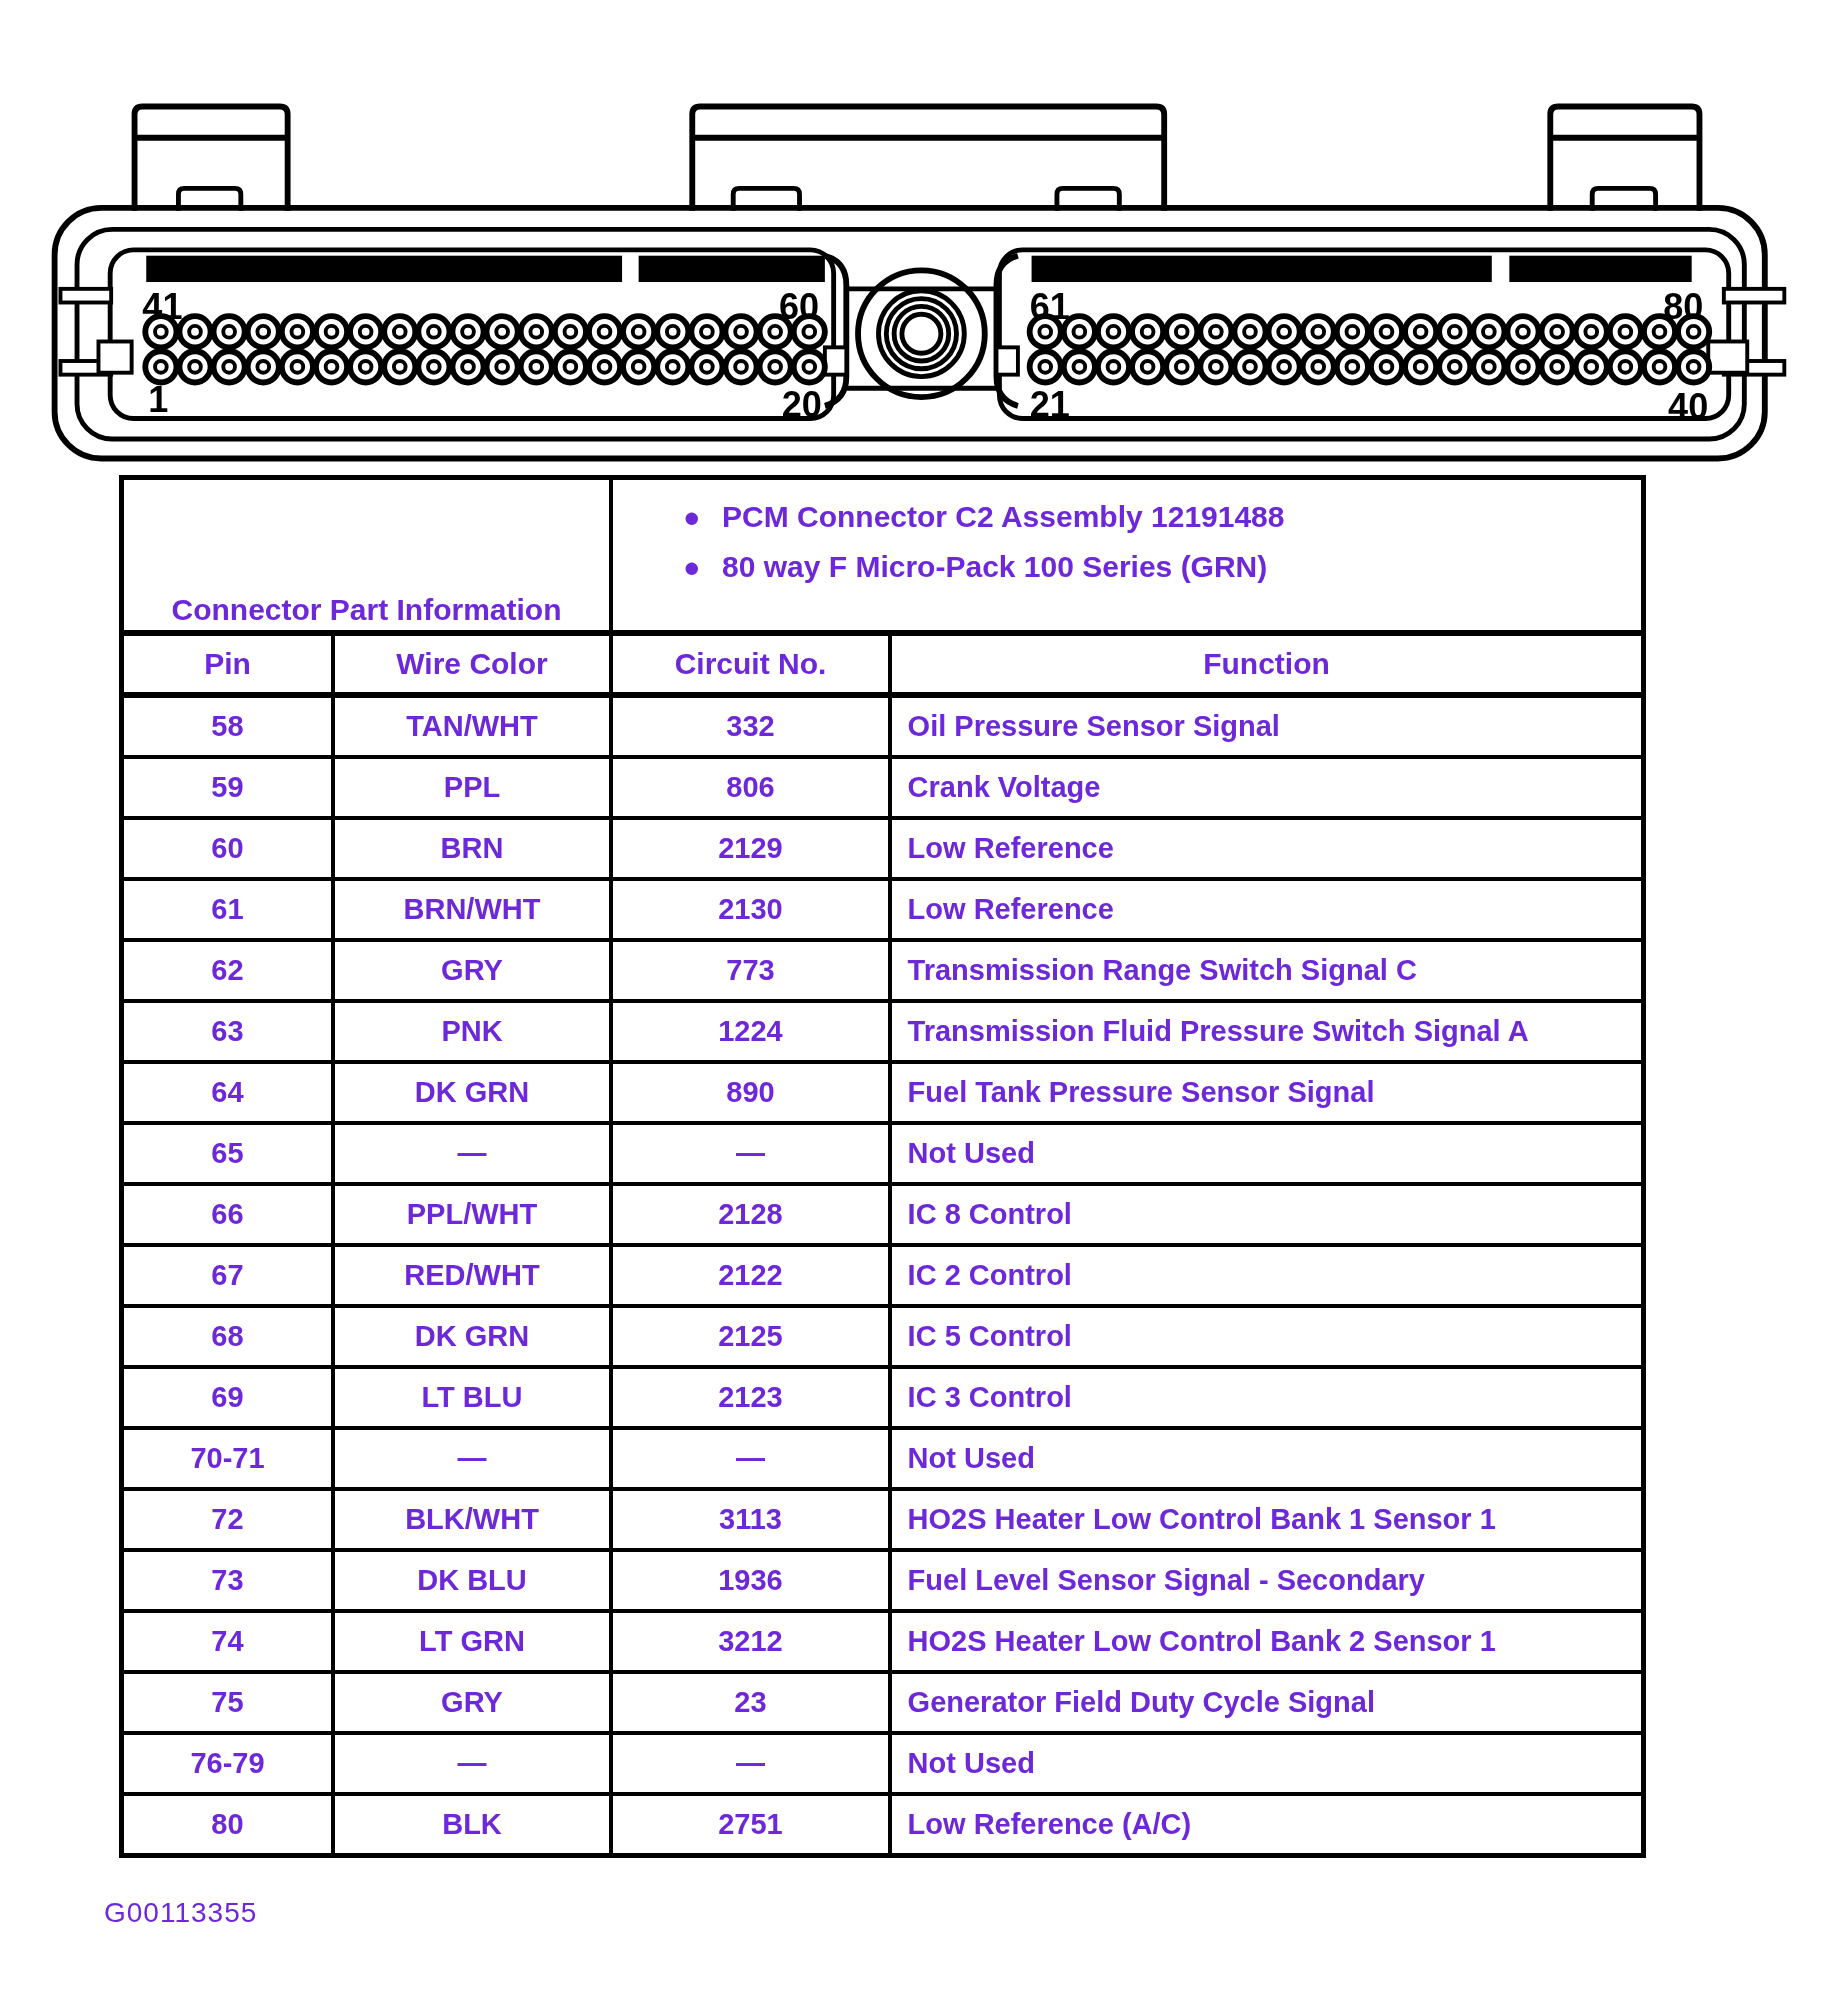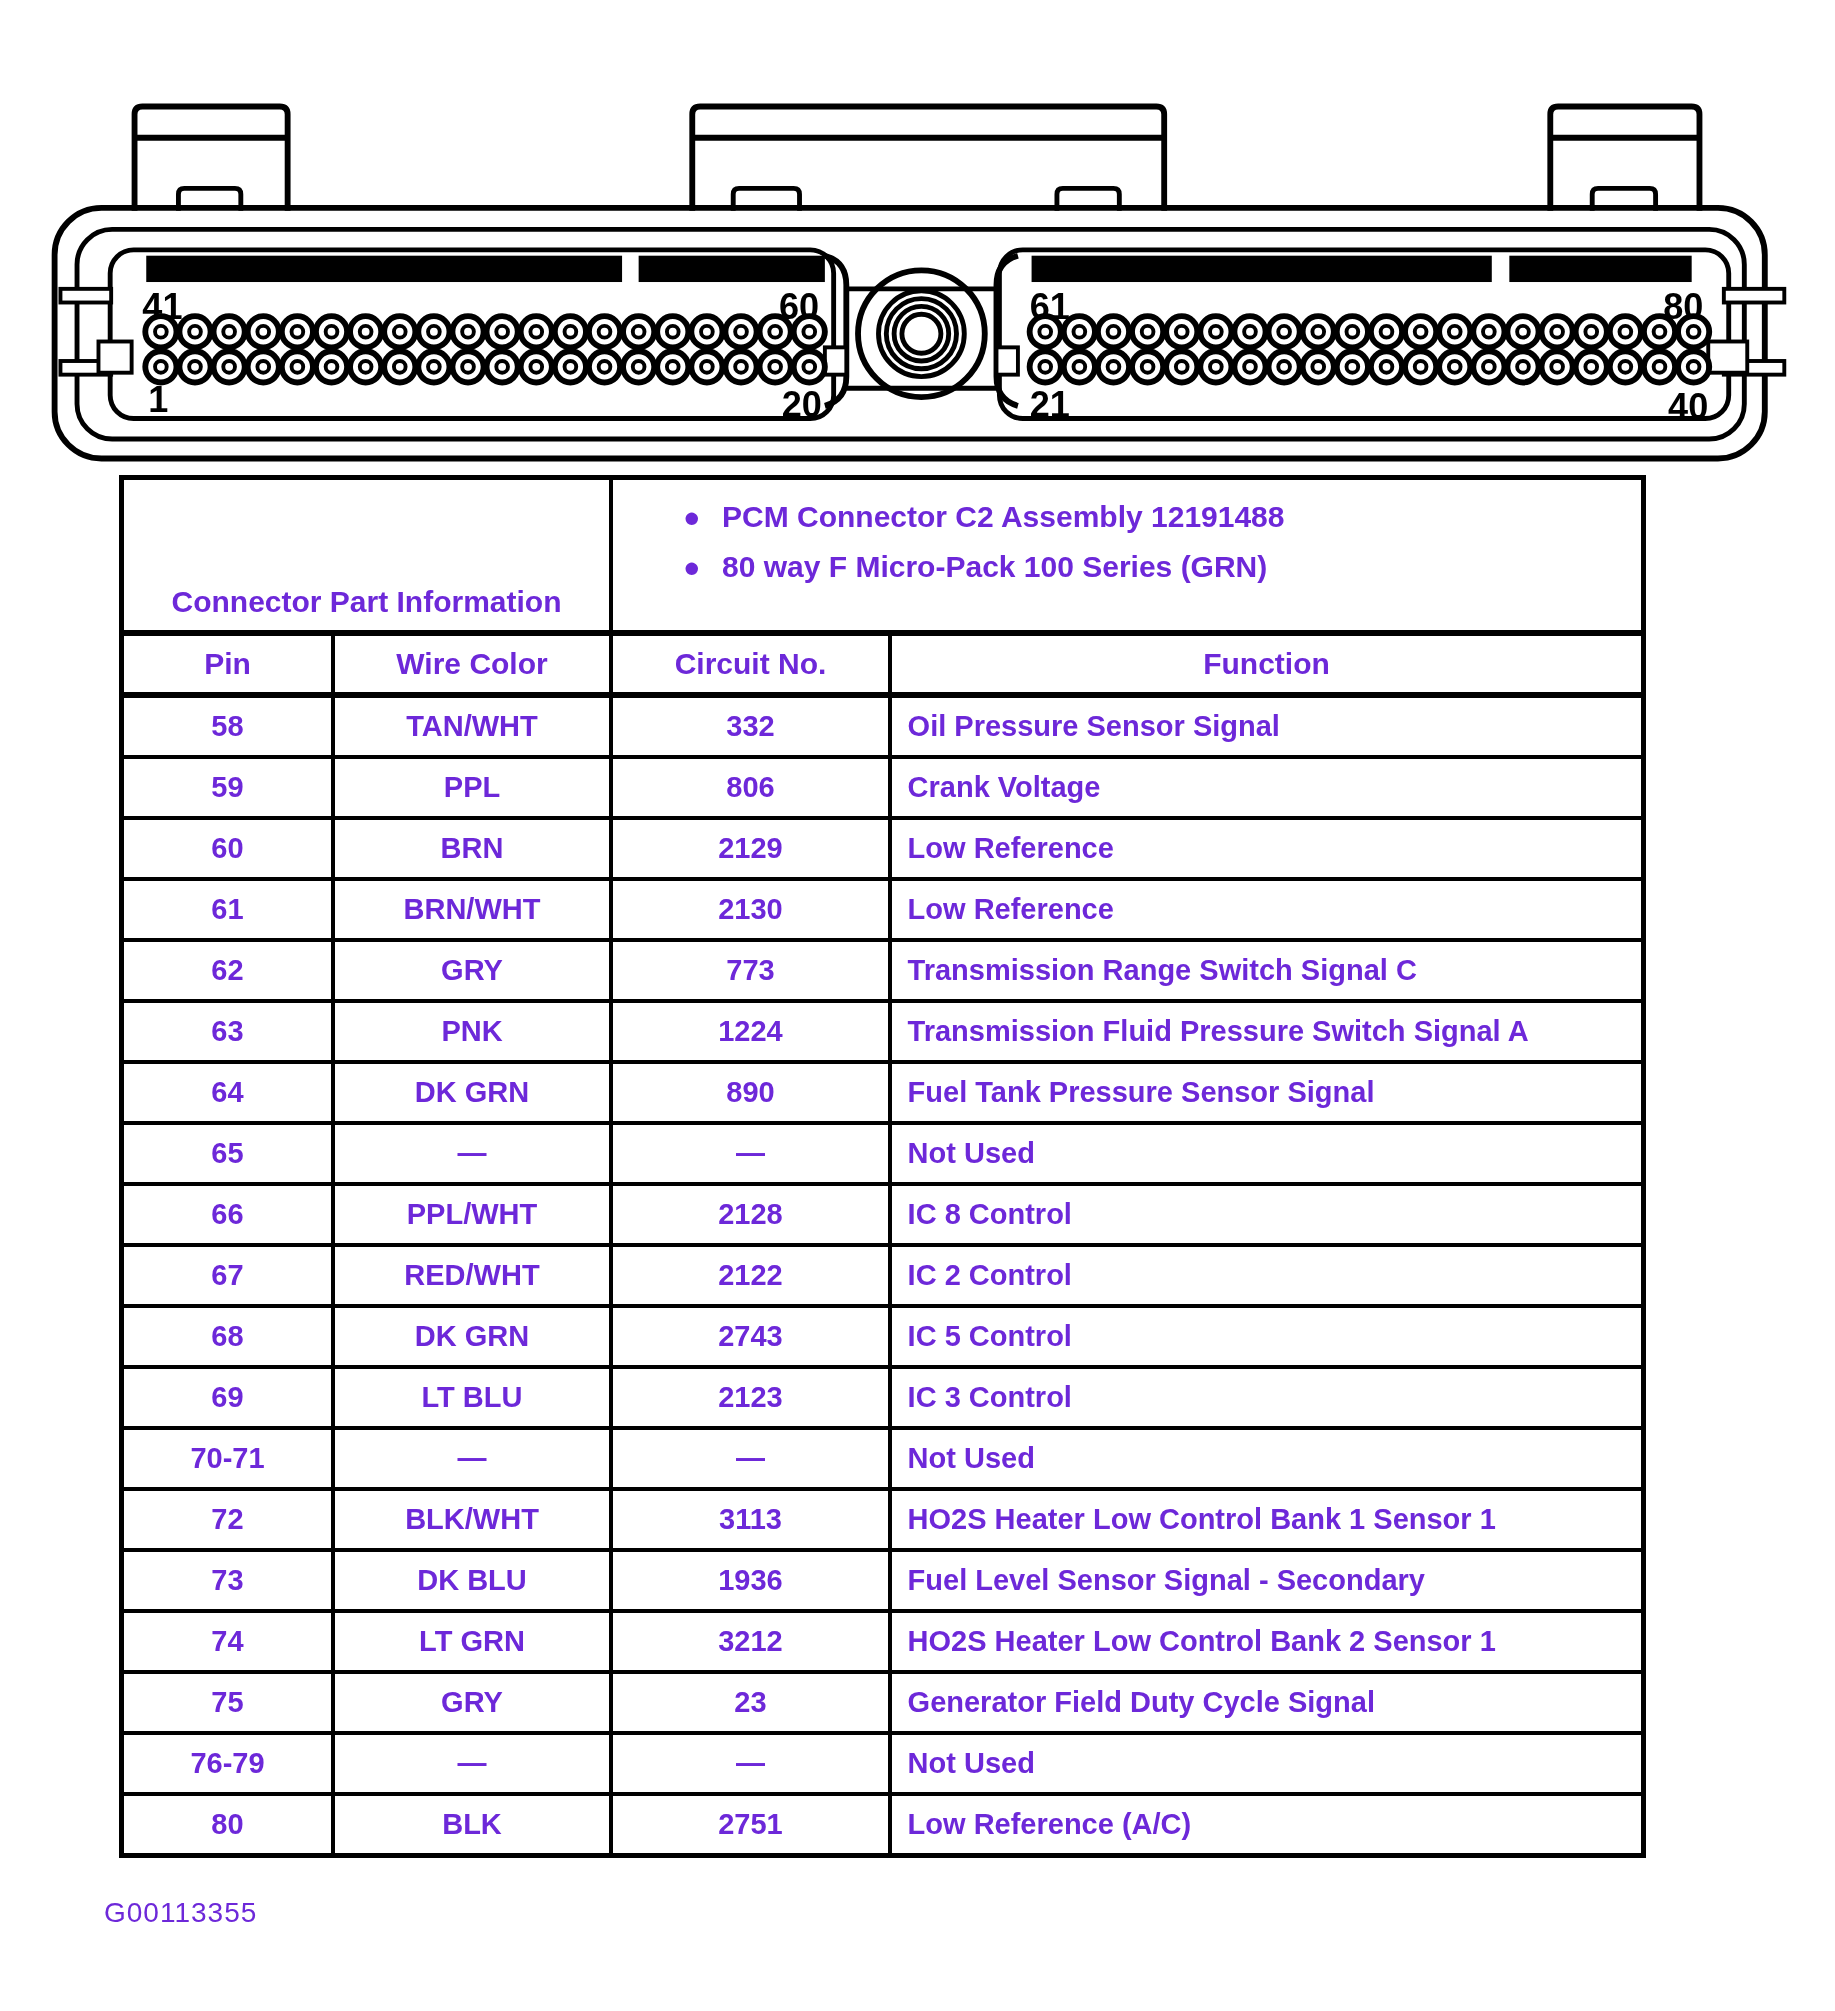--- a/index.html
+++ b/index.html
@@ -12,21 +12,21 @@
   .connector-svg text{font-family:"Liberation Sans",sans-serif;font-weight:bold;font-size:37px;fill:#000;stroke:none;}
   
   .pinout-table{
     position:absolute;left:119px;top:475px;width:1527px;
     border:5.9px solid #000;background:#fff;box-sizing:border-box;
   }
   .pinout-table *{box-sizing:border-box;}
   .info-row{display:grid;grid-template-columns:489px 1fr;height:156px;border-bottom:6.8px solid #000;}
   .info-left{
     border-right:4.9px solid #000;display:flex;align-items:flex-end;justify-content:center;
-    text-align:right;font-weight:bold;font-size:30px;line-height:1.2;padding-bottom:10px;
+    text-align:right;font-weight:bold;font-size:30px;line-height:1.2;padding-bottom:2px;
   }
   .info-right{padding:19.5px 9.8px 0 70px;}
   .bullet-item{display:flex;align-items:baseline;font-size:30px;font-weight:bold;margin-bottom:16.6px;}
   .bullet-dot{font-size:29px;margin-right:21.5px;line-height:1;}
   .cols-row{
     display:grid;grid-template-columns:211px 278px 279px 1fr;height:62px;
     border-bottom:6.8px solid #000;font-weight:bold;font-size:30px;
   }
   .cols-row > div{display:flex;align-items:center;justify-content:center;border-right:4.9px solid #000;}
   .cols-row > div:last-child{border-right:none;}
@@ -350,21 +350,21 @@
         </div>
         <div class="data-row">
           <div class="c-pin">67</div>
           <div class="c-wire">RED/WHT</div>
           <div class="c-circuit">2122</div>
           <div class="c-func">IC 2 Control</div>
         </div>
         <div class="data-row">
           <div class="c-pin">68</div>
           <div class="c-wire">DK GRN</div>
-          <div class="c-circuit">2743</div>
+          <div class="c-circuit">2125</div>
           <div class="c-func">IC 5 Control</div>
         </div>
         <div class="data-row">
           <div class="c-pin">69</div>
           <div class="c-wire">LT BLU</div>
           <div class="c-circuit">2123</div>
           <div class="c-func">IC 3 Control</div>
         </div>
         <div class="data-row">
           <div class="c-pin">70-71</div>

